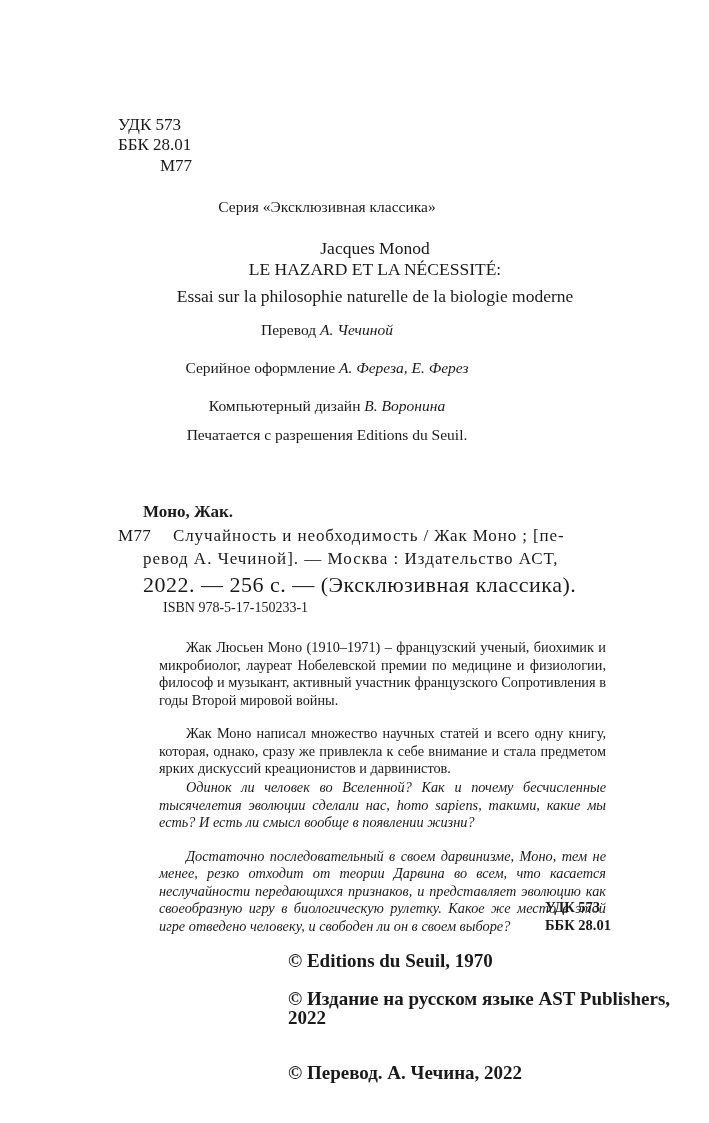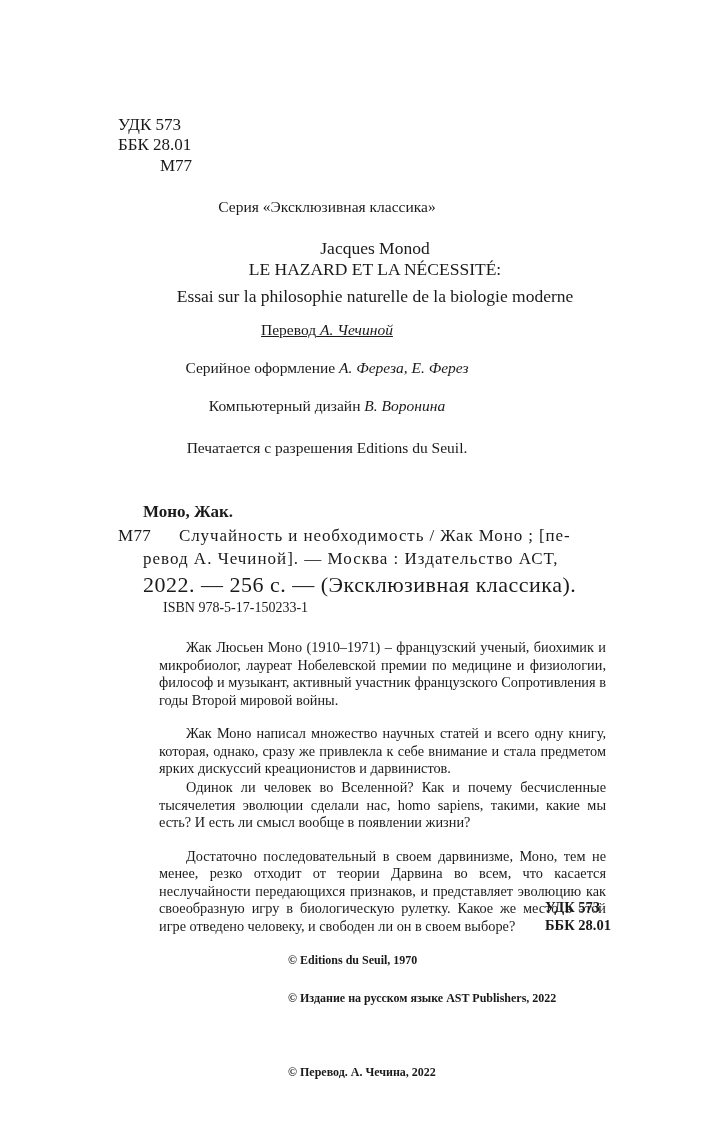--- a/index.html
+++ b/index.html
@@ -14,62 +14,62 @@
   .c16 { font-size: 15.5px; }
   .c18 { font-size: 17.5px; padding-left: 48px; }
   .it { font-style: italic; }
   .bold { font-weight: bold; }
   .annot {
     position: absolute; left: 143px; width: 479px; font-size: 14.3px;
     line-height: 17.5px; text-align: justify;
   }
   .annot p { margin: 16px; text-indent: 27px; }
   .right-codes { position: absolute; left: 545px; font-size: 14.5px; line-height: 18px; font-weight: bold; font-family: "Liberation Serif", serif; }
-  .copy { position: absolute; left: 288px; font-size: 12px; line-height: 19px; font-weight: bold; }
+  .copy { position: absolute; left: 288px; font-size: 19px; line-height: 19px; font-weight: bold; }
 </style>
 </head>
 <body>
 
 <div class="abs classif" style="top:115px;">УДК 573</div>
 <div class="abs classif" style="top:135px;">ББК 28.01</div>
 <div class="abs classif" style="top:156px; left:160px;">М77</div>
 
 <div class="center-block c16" style="top:198px;">Серия «Эксклюзивная классика»</div>
 
 <div class="center-block c18" style="top:238px; line-height:20px;">Jacques Monod</div>
 <div class="center-block c18" style="top:259px; line-height:20px;">LE HAZARD ET LA NÉCESSITÉ:</div>
 <div class="center-block c18" style="top:286px; line-height:20px;">Essai sur la philosophie naturelle de la biologie moderne</div>
 
-<div class="center-block c16" style="top:321px;text-decoration:underline;">
+<div class="center-block c16" style="top:321px;">
   <span>Перевод</span>
   <span class="it">А. Чечиной</span>
 </div>
 <div class="center-block c16" style="top:359px;">
   <span>Серийное оформление</span>
   <span class="it">А. Фереза, Е. Ферез</span>
 </div>
 <div class="center-block c16" style="top:397px;">
   <span>Компьютерный дизайн</span>
   <span class="it">В. Воронина</span>
 </div>
-<div class="center-block c16" style="top:439px;">Печатается с разрешения Editions du Seuil.</div>
+<div class="center-block c16" style="top:426px;">Печатается с разрешения Editions du Seuil.</div>
 
 <div class="abs bold" style="top:502px; left:143px; font-size:17px;text-align:center;">Моно, Жак.</div>
 <div class="abs" style="top:526px; left:118px; font-size:17px; letter-spacing:0.3px;">М77</div>
-<div class="abs" style="top:526px; left:179px; font-size:17px; letter-spacing:0.9px;text-align:right;">Случайность и необходимость / Жак Моно ; [пе-</div>
+<div class="abs" style="top:526px; left:173px; font-size:17px; letter-spacing:0.9px;text-align:right;">Случайность и необходимость / Жак Моно ; [пе-</div>
 <div class="abs" style="top:549px; left:143px; font-size:17px; letter-spacing:1.0px;">ревод А. Чечиной]. — Москва : Издательство АСТ,</div>
 <div class="abs" style="top:572px; left:143px; font-size:22px; letter-spacing:0.5px;">2022. — 256 с. — (Эксклюзивная классика).</div>
 <div class="abs" style="top:600px; left:163px; font-size:14px;">ISBN 978-5-17-150233-1</div>
 
 <div class="annot" style="top:623px;">
   <p>Жак Люсьен Моно (1910–1971) – французский ученый, биохимик и микробиолог, лауреат Нобелевской премии по медицине и физиологии, философ и музыкант, активный участник французского Сопротивления в годы Второй мировой войны.</p>
   <p>Жак Моно написал множество научных статей и всего одну книгу, которая, однако, сразу же привлекла к себе внимание и стала предметом ярких дискуссий креационистов и дарвинистов.</p>
 </div>
 
-<div class="annot" style="top:763px;">
+<div class="annot" style="top:763px;font-style:italic;">
   <p>Одинок ли человек во Вселенной? Как и почему бесчисленные тысячелетия эволюции сделали нас, homo sapiens, такими, какие мы есть? И есть ли смысл вообще в появлении жизни?</p>
   <p>Достаточно последовательный в своем дарвинизме, Моно, тем не менее, резко отходит от теории Дарвина во всем, что касается неслучайности передающихся признаков, и представляет эволюцию как своеобразную игру в биологическую рулетку. Какое же место в этой игре отведено человеку, и свободен ли он в своем выборе?</p>
 </div>
 
 <div class="right-codes" style="top:898px;">УДК 573</div>
 <div class="right-codes" style="top:916px;">ББК 28.01</div>
 
 <div class="copy" style="top:951px;">© Editions du Seuil, 1970</div>
 <div class="copy" style="top:1024px;margin-top:39px;">© Перевод. А. Чечина, 2022</div>
 <div class="copy" style="top:989px;">© Издание на русском языке AST Publishers, 2022</div>

